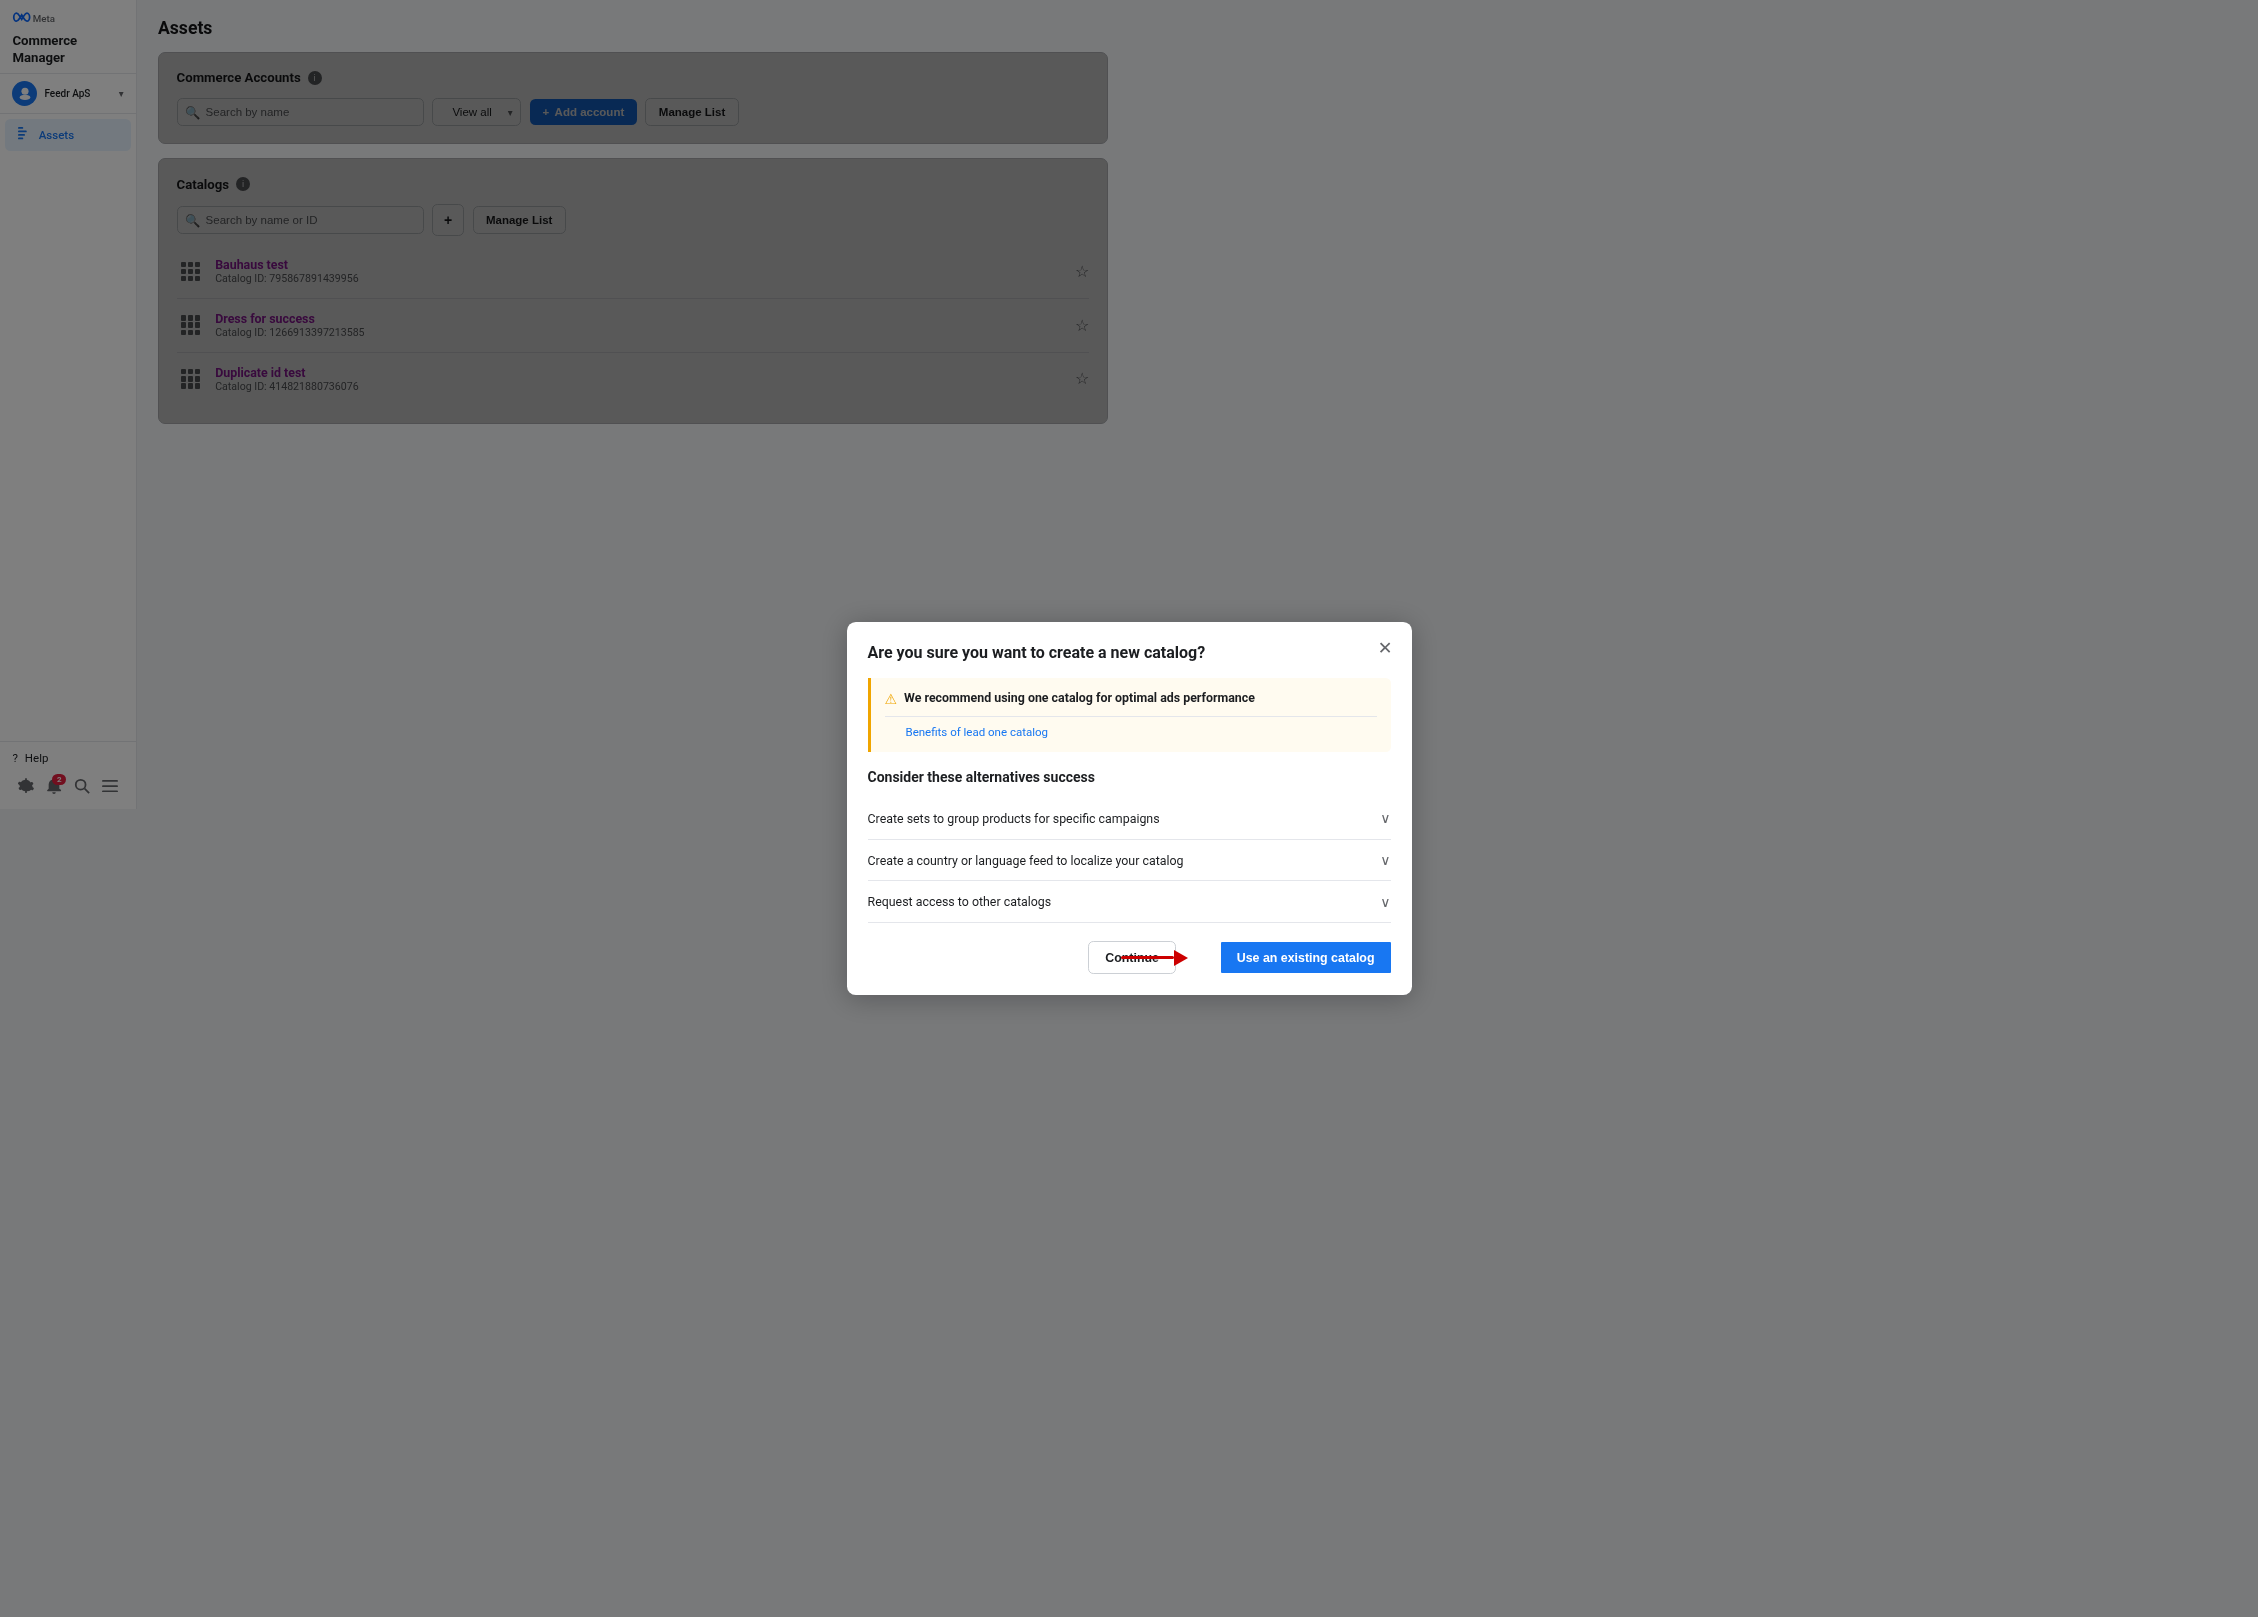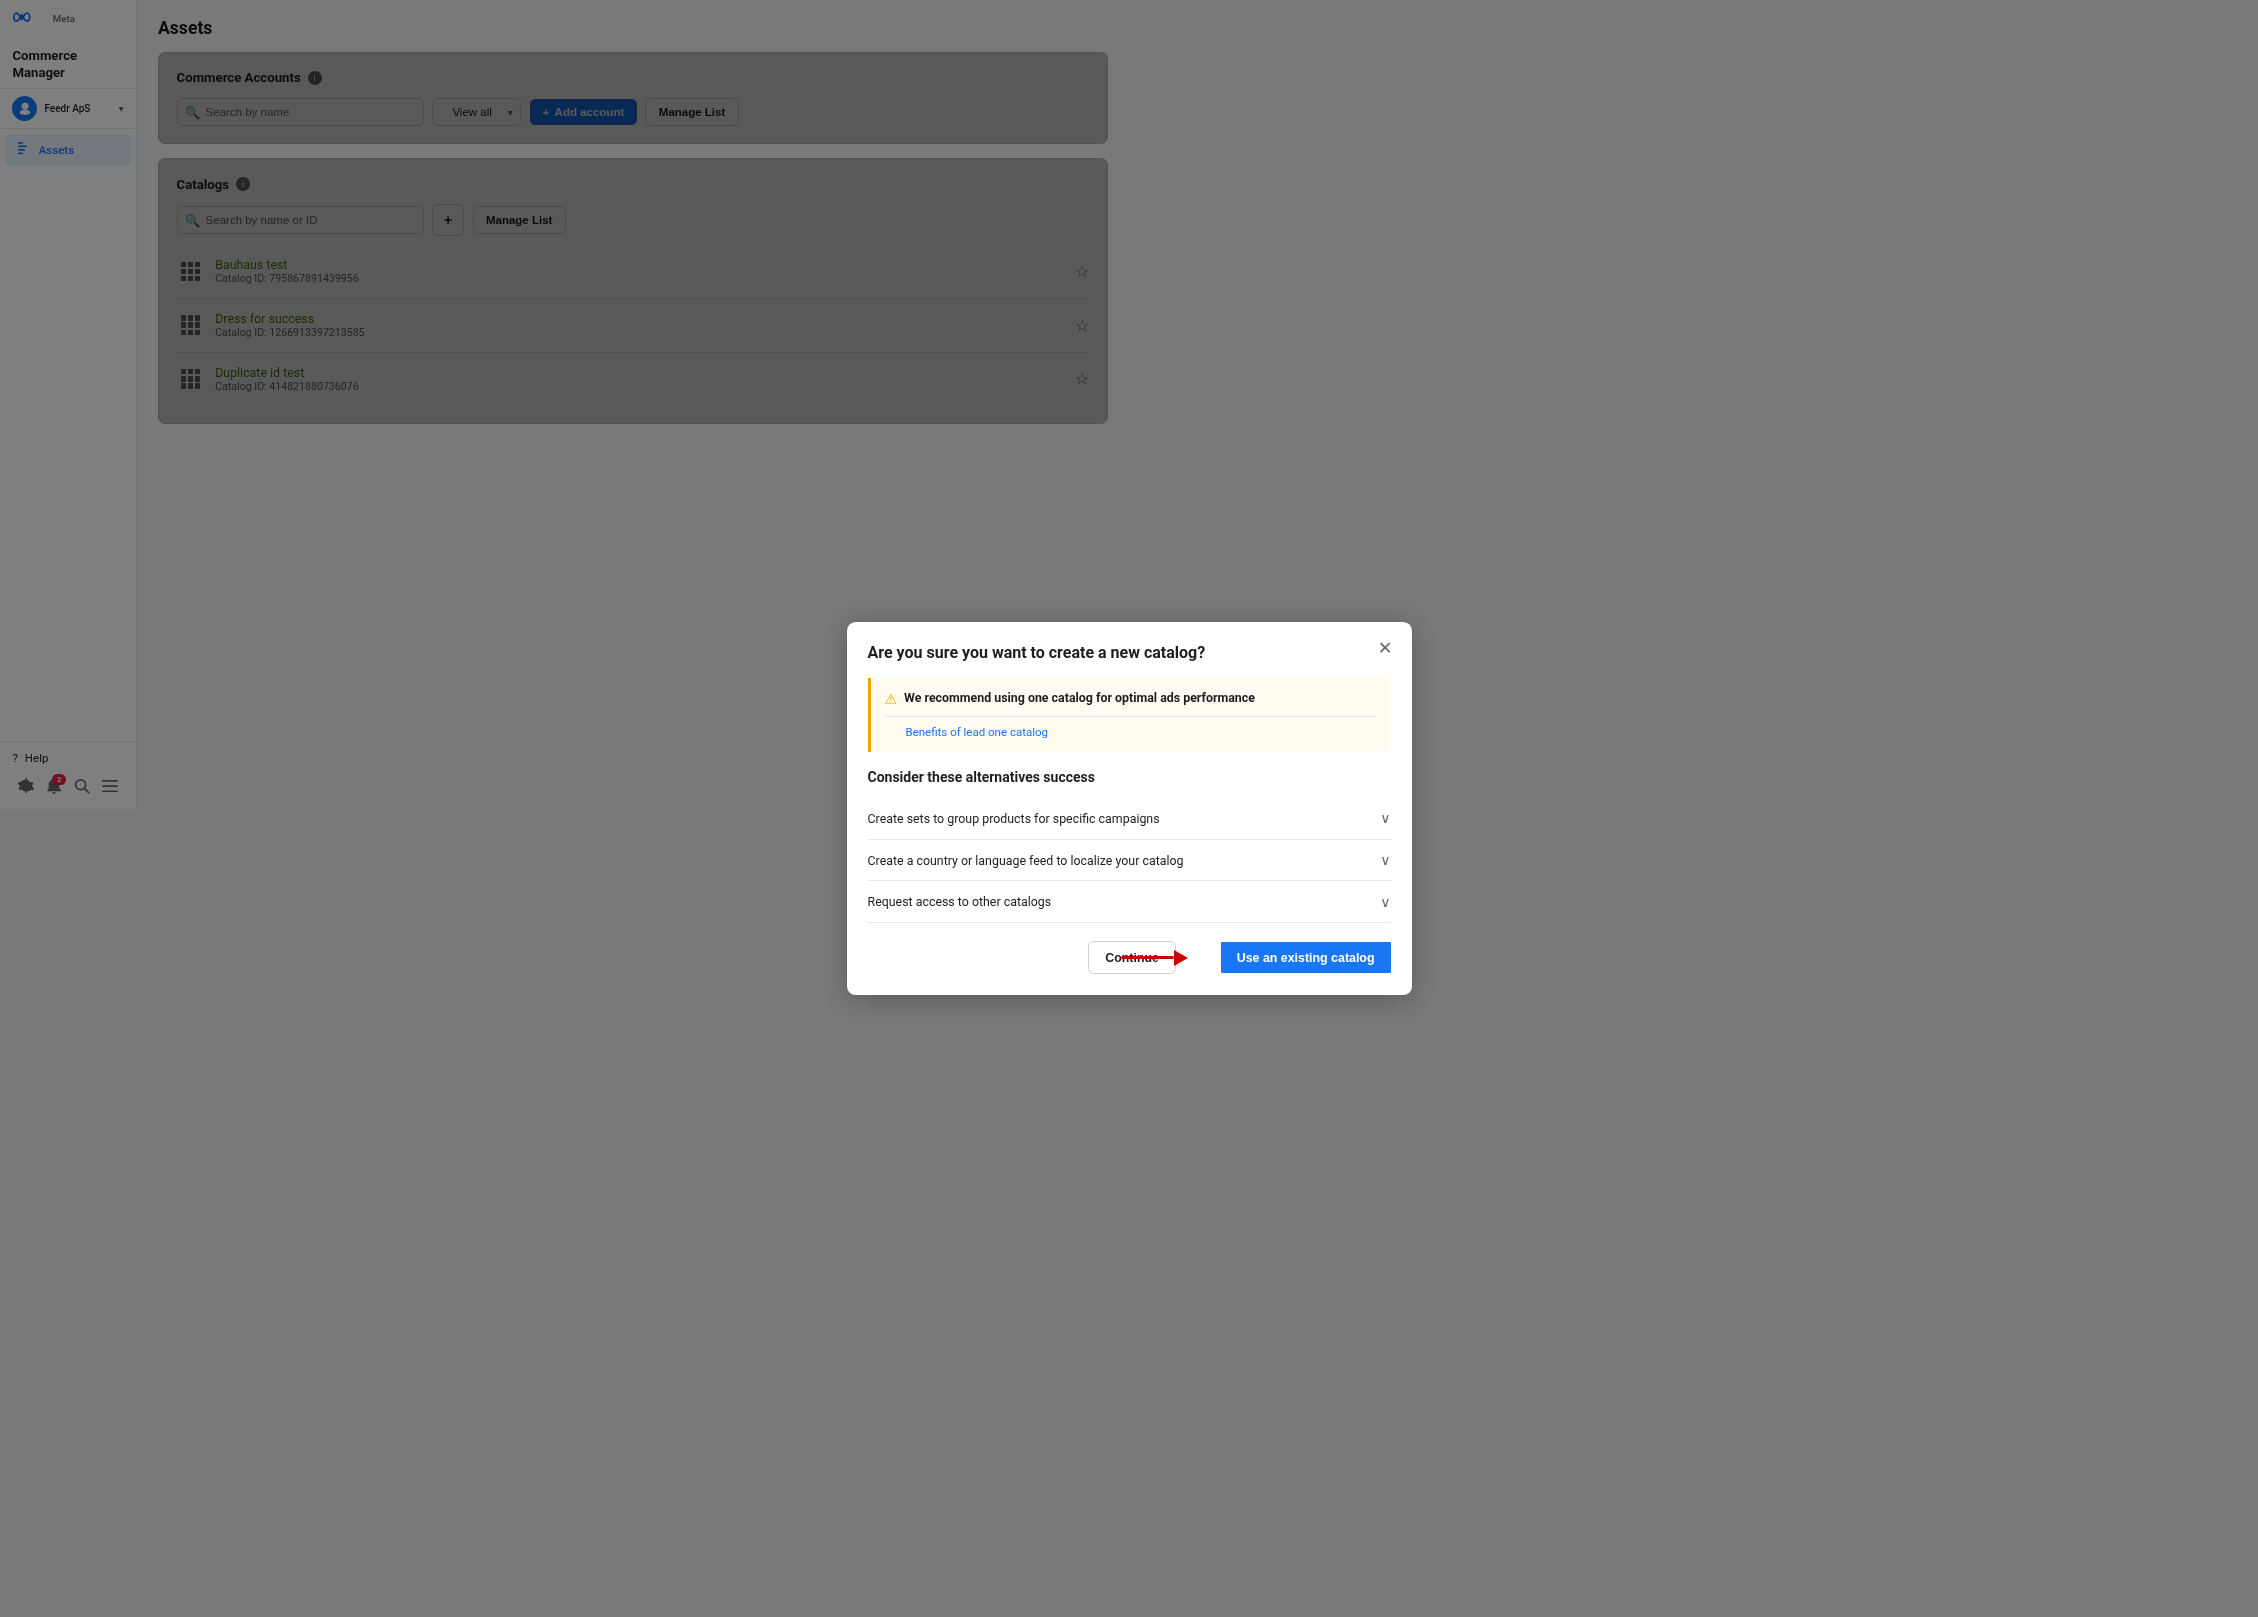--- a/index.html
+++ b/index.html
@@ -22,22 +22,22 @@
       border-right: 0.9px solid #e4e6eb;
       height: 100%;
     }
     .sidebar-header {
       padding: 10.6px 12.4px 7px;
       border-bottom: 0.9px solid #e4e6eb;
     }
     .meta-logo {
       display: flex;
       align-items: center;
-      gap: 21px;
-      margin-bottom: 20px;
+      gap: 1px;
+      margin-bottom: 5px;
     }
     .meta-logo-icon {
       font-size: 14px;
       color: #0866ff;
     }
     .meta-logo-text {
       font-size: 9.7px;
       color: #65676b;
       font-weight: 500;
     }
@@ -290,22 +290,22 @@
       height: 28px;
       display: flex;
       align-items: center;
       justify-content: center;
       color: #65676b;
       flex-shrink: 0;
     }
     .catalog-info { flex: 1; }
     .catalog-name {
       font-size: 12.4px;
-      font-weight: 400;
-      color: #4d7c0f;
+      font-weight: 700;
+      color: #a21caf;
     }
     .catalog-id {
       font-size: 10.6px;
       color: #65676b;
     }
     .star-icon {
       color: #65676b;
       font-size: 16px;
       cursor: pointer;
     }

